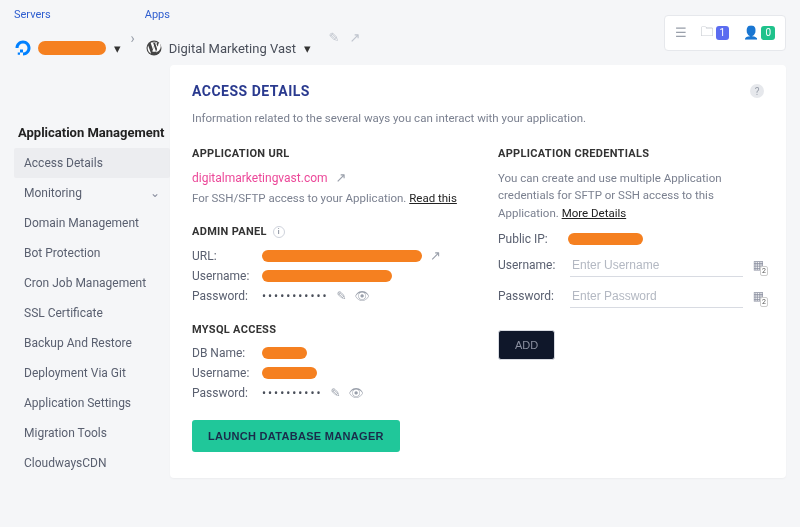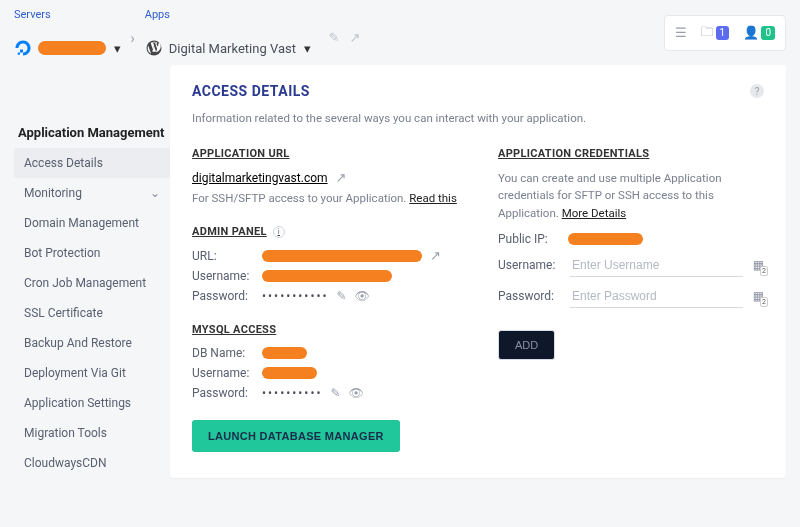--- a/index.html
+++ b/index.html
@@ -34,26 +34,26 @@
 
 
 .card { flex: 1; background: #fff; border-radius: 4px; padding: 18px 22px 26px; box-shadow: 0 1px 2px rgba(0,0,0,0.04); }
 .card-head { display: flex; justify-content: space-between; align-items: center; }
 .card-title { color: #2a3a8f; font-size: 14px; font-weight: 700; letter-spacing: 0.5px; }
 .help-dot { width: 14px; height: 14px; border-radius: 50%; background: #e6e8ec; color: #9aa0ab; font-size: 10px; display: flex; align-items: center; justify-content: center; }
 .card-sub { color: #7b8190; font-size: 11.5px; margin-top: 12px; }
 
 .cols { display: flex; gap: 40px; margin-top: 22px; }
 .col { flex: 1; }
-.sec-head { font-weight: 700; font-size: 11px; letter-spacing: 0.3px; color: #333; margin-bottom: 10px; display: flex; align-items: center; gap: 6px; text-decoration: underline; }
+.sec-head { font-weight: 700; font-size: 11px; letter-spacing: 0.3px; color: #333; margin-bottom: 10px; display: flex; align-items: center; gap: 6px; }
 .info-dot { width: 12px; height: 12px; border: 1px solid #cfd3dc; border-radius: 50%; color: #9aa0ab; font-size: 8px; display: inline-flex; align-items: center; justify-content: center; }
 
 .kv { display: flex; align-items: center; gap: 8px; margin: 6px 0; }
 .k { color: #5a6070; font-size: 12px; min-width: 62px; }
-.v-link { color: #000000; font-size: 12px; text-decoration: underline; }
+.v-link { color: #ec4899; font-size: 12px; }
 .ext { color: #9aa0ab; cursor: pointer; }
 .note { color: #7b8190; font-size: 11.5px; margin-top: 4px; }
 .note-link { color: #222; text-decoration: underline; cursor: pointer; }
 
 .redact { height: 12px; background: #f58020; border-radius: 6px; }
 .w160 { width: 160px; } .w130 { width: 130px; } .w75 { width: 75px; } .w55 { width: 55px; } .w45 { width: 45px; }
 
 .dots { letter-spacing: 2px; color: #4a4f5a; font-size: 12px; }
 .pen, .eye { color: #9aa0ab; font-size: 12px; cursor: pointer; }
 

